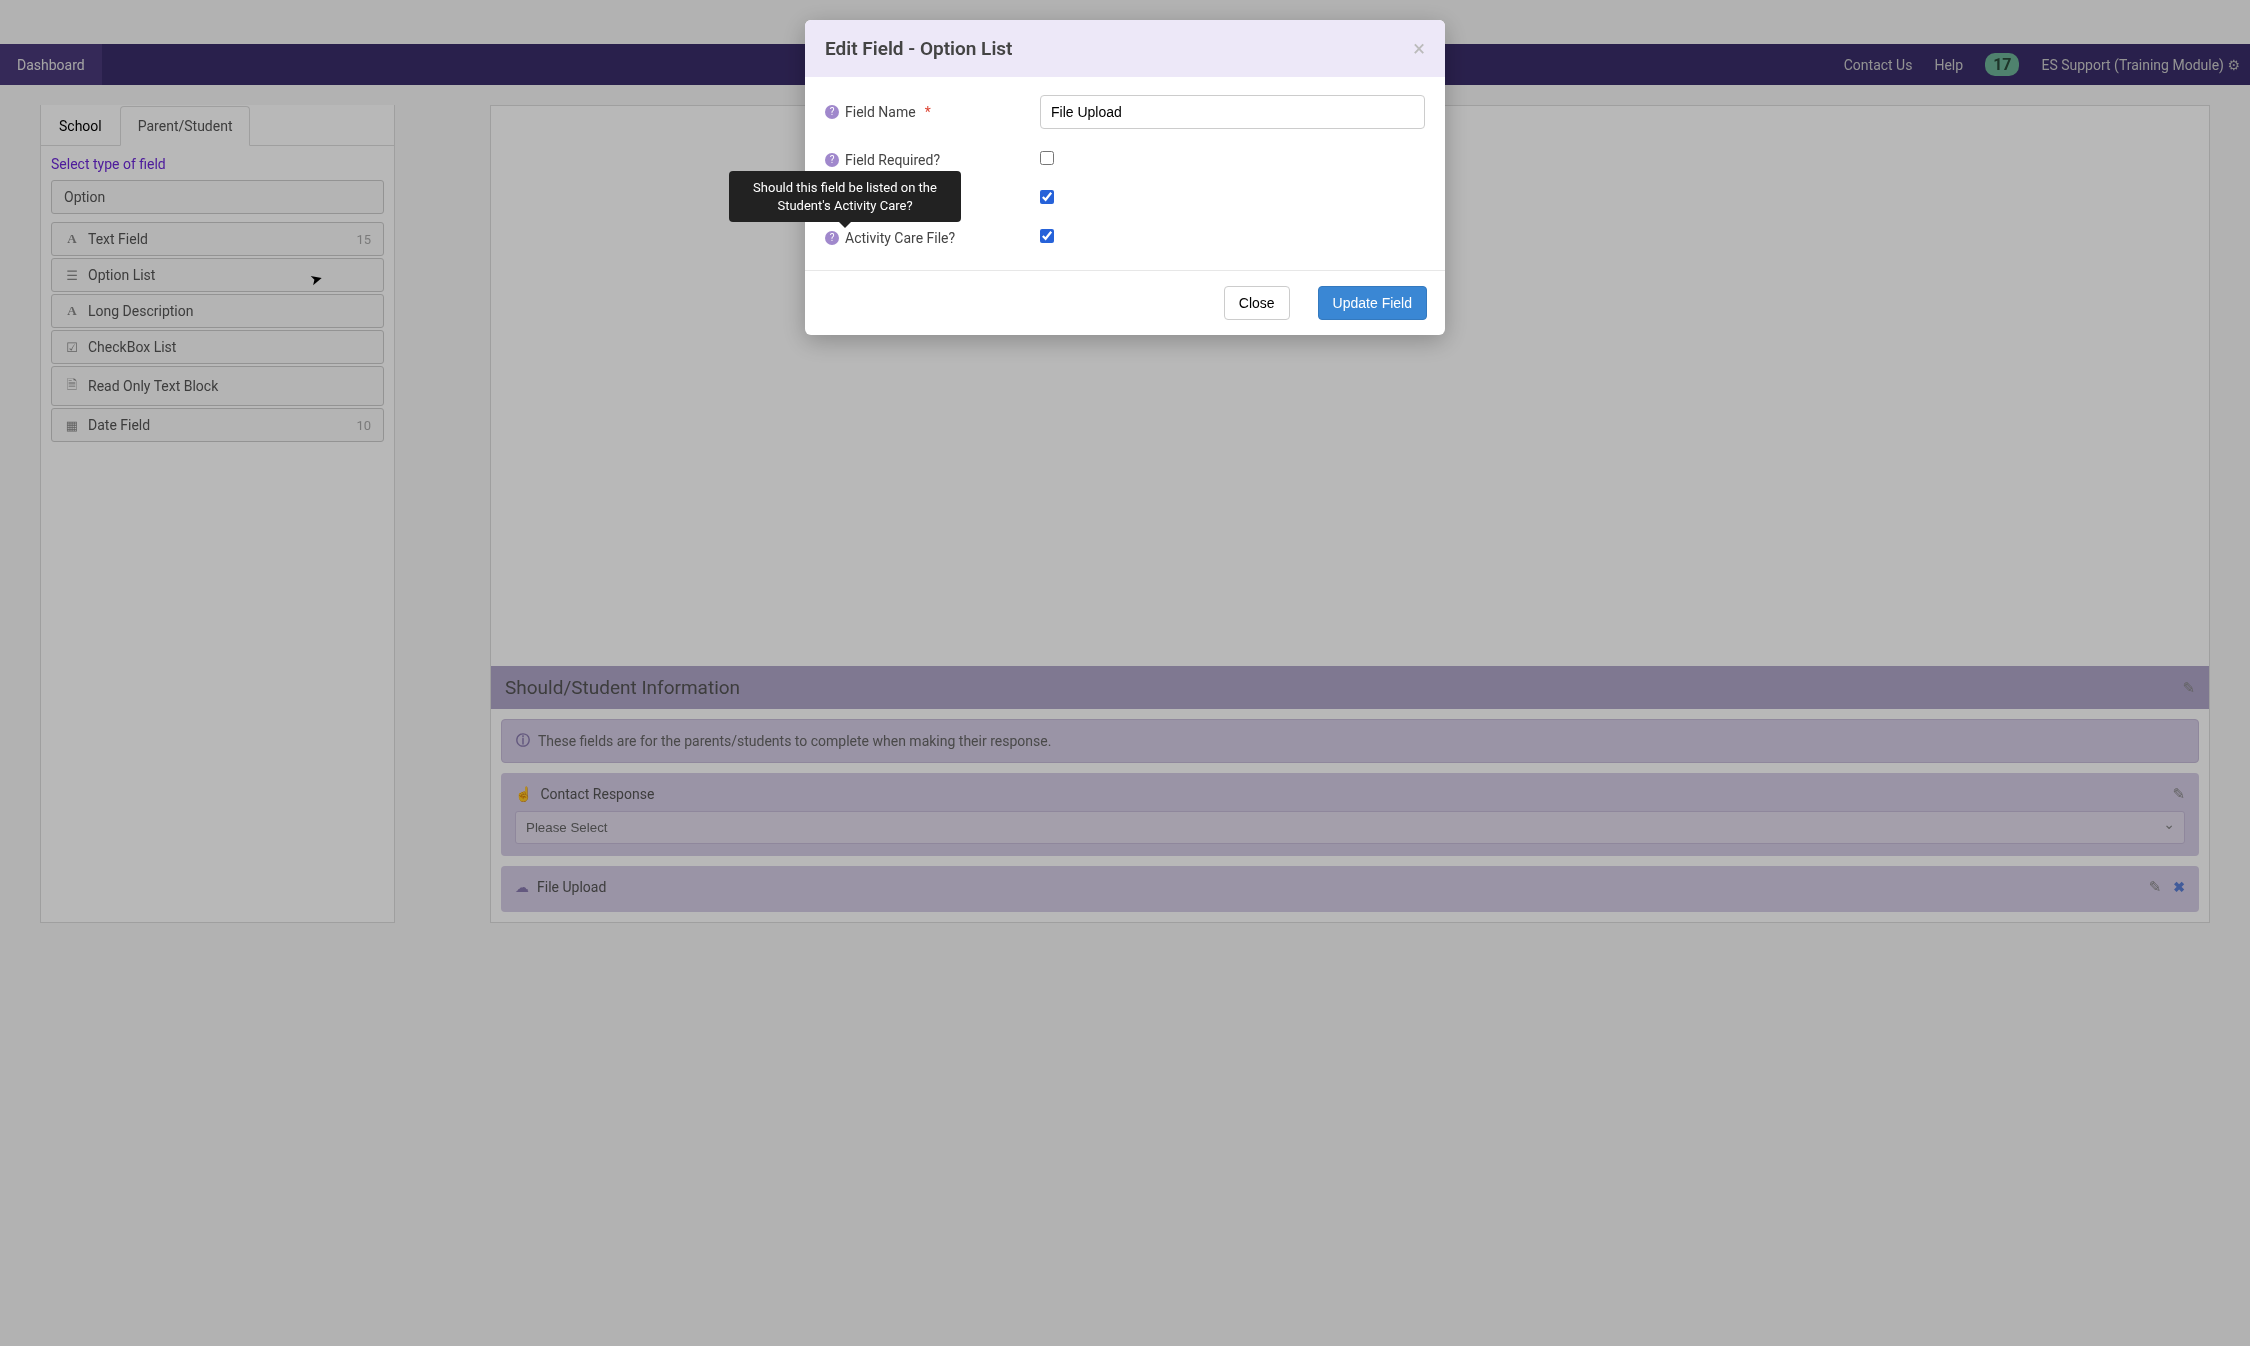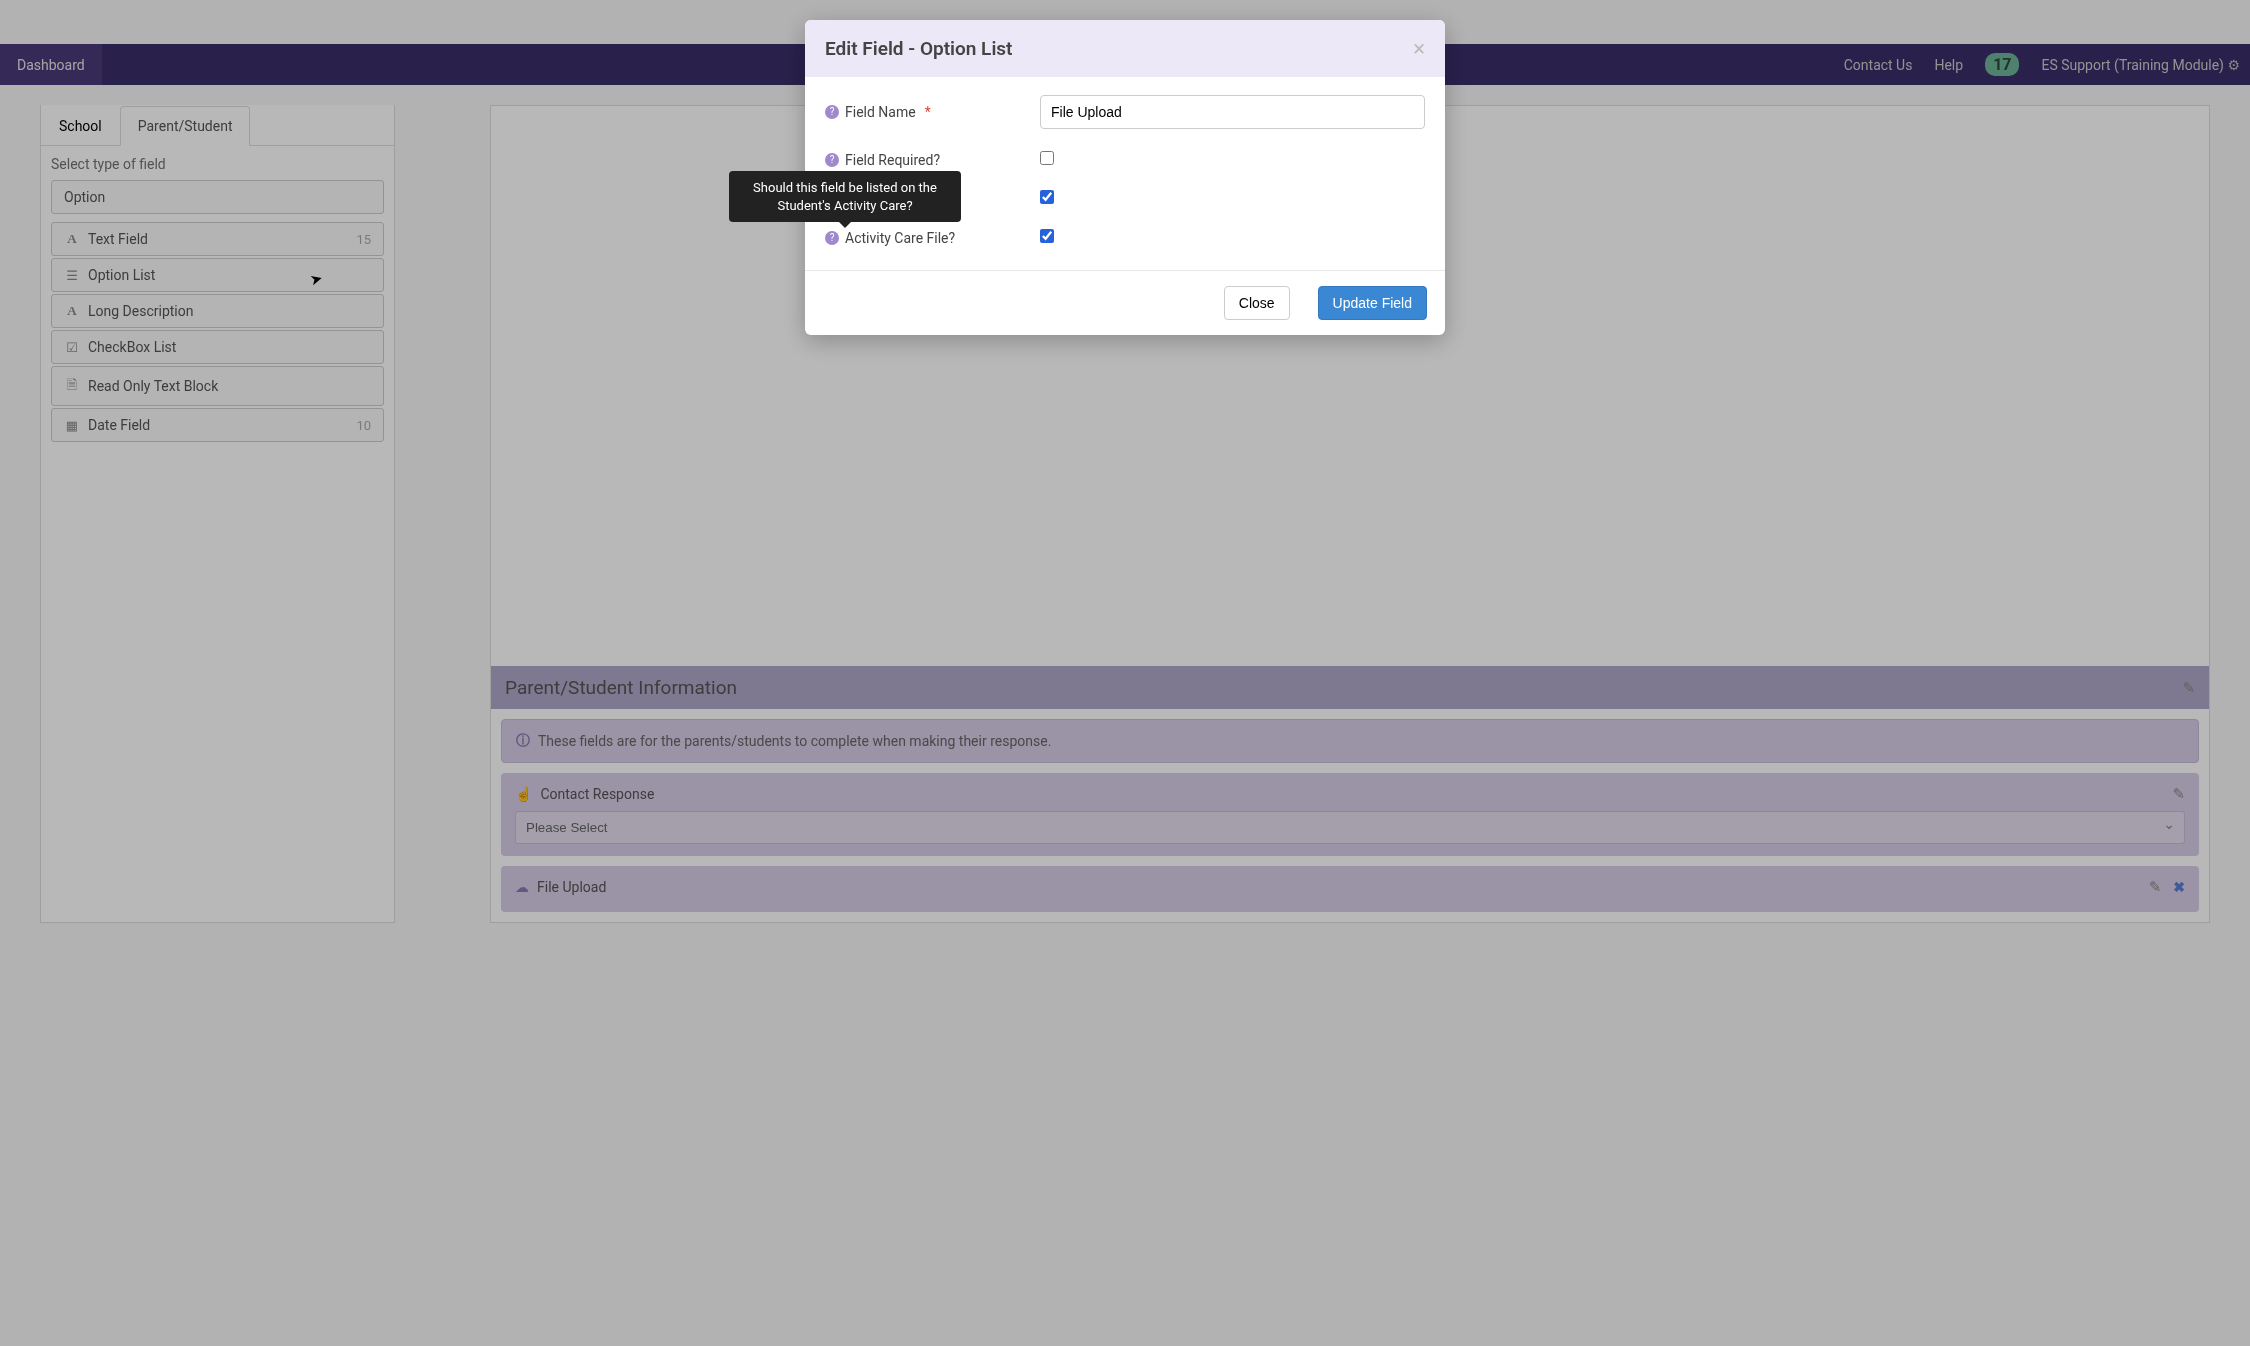--- a/index.html
+++ b/index.html
@@ -77,21 +77,21 @@
   top: 1px;
 }
 .tab.active {
   color: #555;
   border: 1px solid #ddd;
   border-bottom: 1px solid #fff;
   border-radius: 4px 4px 0 0;
   background: #fff;
 }
 .select-label {
-  color: #737373;
+  color: #6d28d9;
   margin: 10px 0 8px 0;
 }
 .select-box, .field-item {
   display: flex;
   align-items: center;
   justify-content: space-between;
   padding: 8px 12px;
   border: 1px solid #ccc;
   border-radius: 3px;
   background: #fafafa;
@@ -339,21 +339,21 @@
           <span>Date Field</span>
         </div>
       <span class="count">10</span>
     </div>
   </div>
 
   <div class="main-content-col">
     <div class="content-card">
       <div class="placeholder-space"></div>
       <div class="section-header">
-        <span>Parent/Student Information</span>
+        <span>Should/Student Information</span>
         <span class="edit-icon pencil">✎</span>
       </div>
       <div class="info-banner">
         <span style="color:#8a7bb0;font-weight:bold">ⓘ</span>
         <span>These fields are for the parents/students to complete when making their response.</span>
       </div>
 
       <div class="field-card">
         <div class="field-card-header">
           <div class="title">

